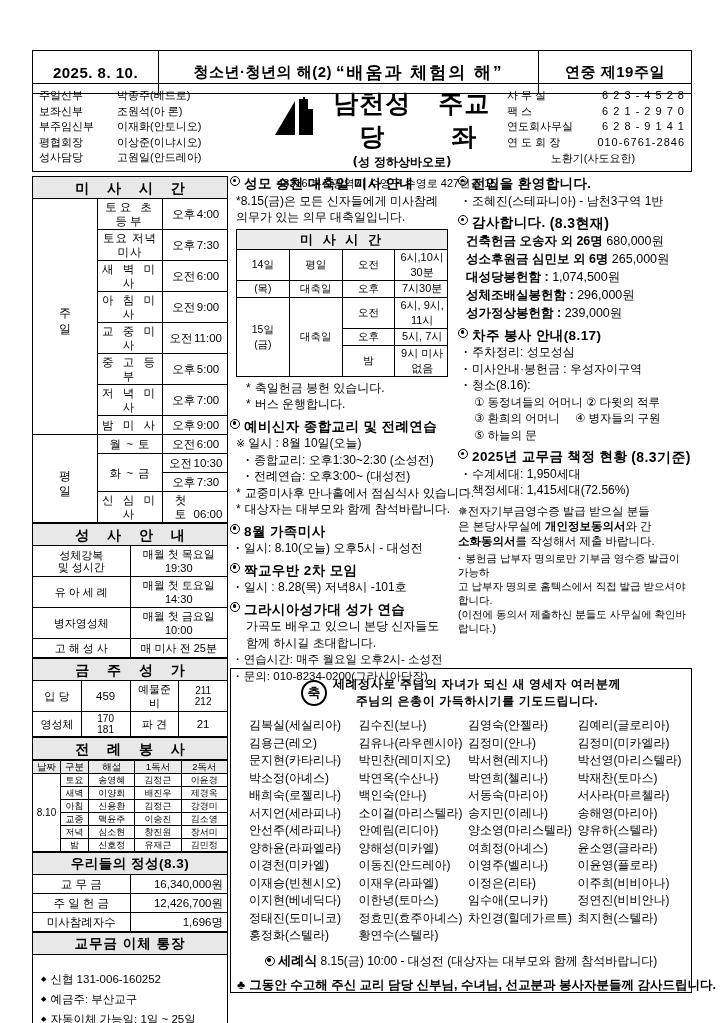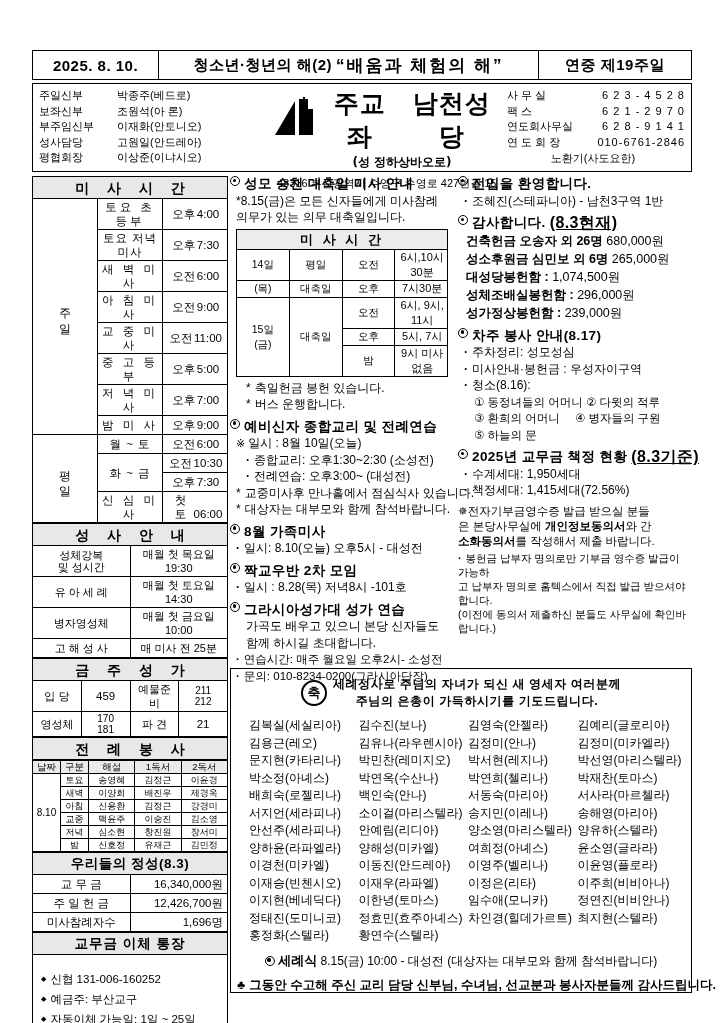--- a/index.html
+++ b/index.html
@@ -14,21 +14,21 @@
     position: relative;
     width: 724px; height: 1023px;
     background: #fff;
     padding: 0;
   }
 
   
   .titlebar {
     position: absolute;
     left: 32px; top: 50px;
-    width: 660px; height: 30px;
+    width: 660px; height: 44px;
     border: 1px solid #000;
     display: flex;
     align-items: stretch;
   }
   .titlebar > div {
     display: flex; align-items: center; justify-content: center;
     font-weight: bold;
     letter-spacing: 0.5px;
   }
   .tb-date { width: 126px; font-size: 15px; border-right: 1px solid #000; }
@@ -169,21 +169,21 @@
   .ann-h:first-child { margin-top: 0; }
   .bullseye {
     display: inline-block; width: 10px; height: 10px;
     border: 1.6px solid #000; border-radius: 50%;
     position: relative; flex: none;
   }
   .bullseye::after {
     content: ""; position: absolute; left: 1.6px; top: 1.6px;
     width: 3.6px; height: 3.6px; background: #000; border-radius: 50%;
   }
-  .ann-h .sub { font-size: 16px; font-weight: bold; text-decoration: underline; }
+  .ann-h .sub { font-size: 14px; font-weight: bold; }
   .ann-p { font-size: 12px; line-height: 16.5px; white-space: nowrap; }
   .ind1 { padding-left: 6px; }
   .ind2 { padding-left: 16px; }
   .dash::before { content: "\00B7"; margin-right: 4px; font-weight: bold; }
   .star::before { content: "*"; margin-right: 4px; }
   .snow::before { content: "\203B"; margin-right: 3px; font-size: 11px; }
 
   
   table.feast {
     width: 212px; margin: 3px 0 3px 6px;
@@ -279,41 +279,41 @@
       </div>
       <div class="mh-row">
         <div class="mh-role">보좌신부</div>
         <div class="mh-name">조원석(아    론)</div>
       </div>
       <div class="mh-row">
         <div class="mh-role">부주임신부</div>
         <div class="mh-name">이재화(안토니오)</div>
       </div>
       <div class="mh-row">
+        <div class="mh-role">평협회장</div>
+        <div class="mh-name">이상준(이냐시오)</div>
+      </div>
+      <div class="mh-row">
         <div class="mh-role">성사담당</div>
         <div class="mh-name">고원일(안드레아)</div>
-      </div>
-      <div class="mh-row">
-        <div class="mh-role">평협회장</div>
-        <div class="mh-name">이상준(이냐시오)</div>
       </div>
     </div>
 
     <div class="mh-center">
       <div class="logo-wrap">
         <span>
           <svg class="logo-mark" viewBox="0 0 44 42" aria-hidden="true">
             <polygon points="2,38 22,4 22,38" fill="#000"></polygon>
             <rect x="26" y="2" width="9" height="36" fill="#000"></rect>
             <rect x="35" y="12" width="5" height="26" fill="#000"></rect>
             <rect x="30" y="0" width="2" height="6" fill="#000"></rect>
           </svg>
         </span>
+        <span class="church-name">남천성당</span>
         <span class="church-name">주교좌</span>
-        <span class="church-name">남천성당</span>
       </div>
       <div class="patron">(성 정하상바오로)</div>
       <div class="address">48316 부산광역시 수영구 수영로 427번길 15</div>
     </div>
 
     <div class="mh-right">
       <div class="ct-row">
         <span class="ct-label">사 무 실</span>
         <span class="ct-num">6 2 3 - 4 5 2 8</span>
       </div>

